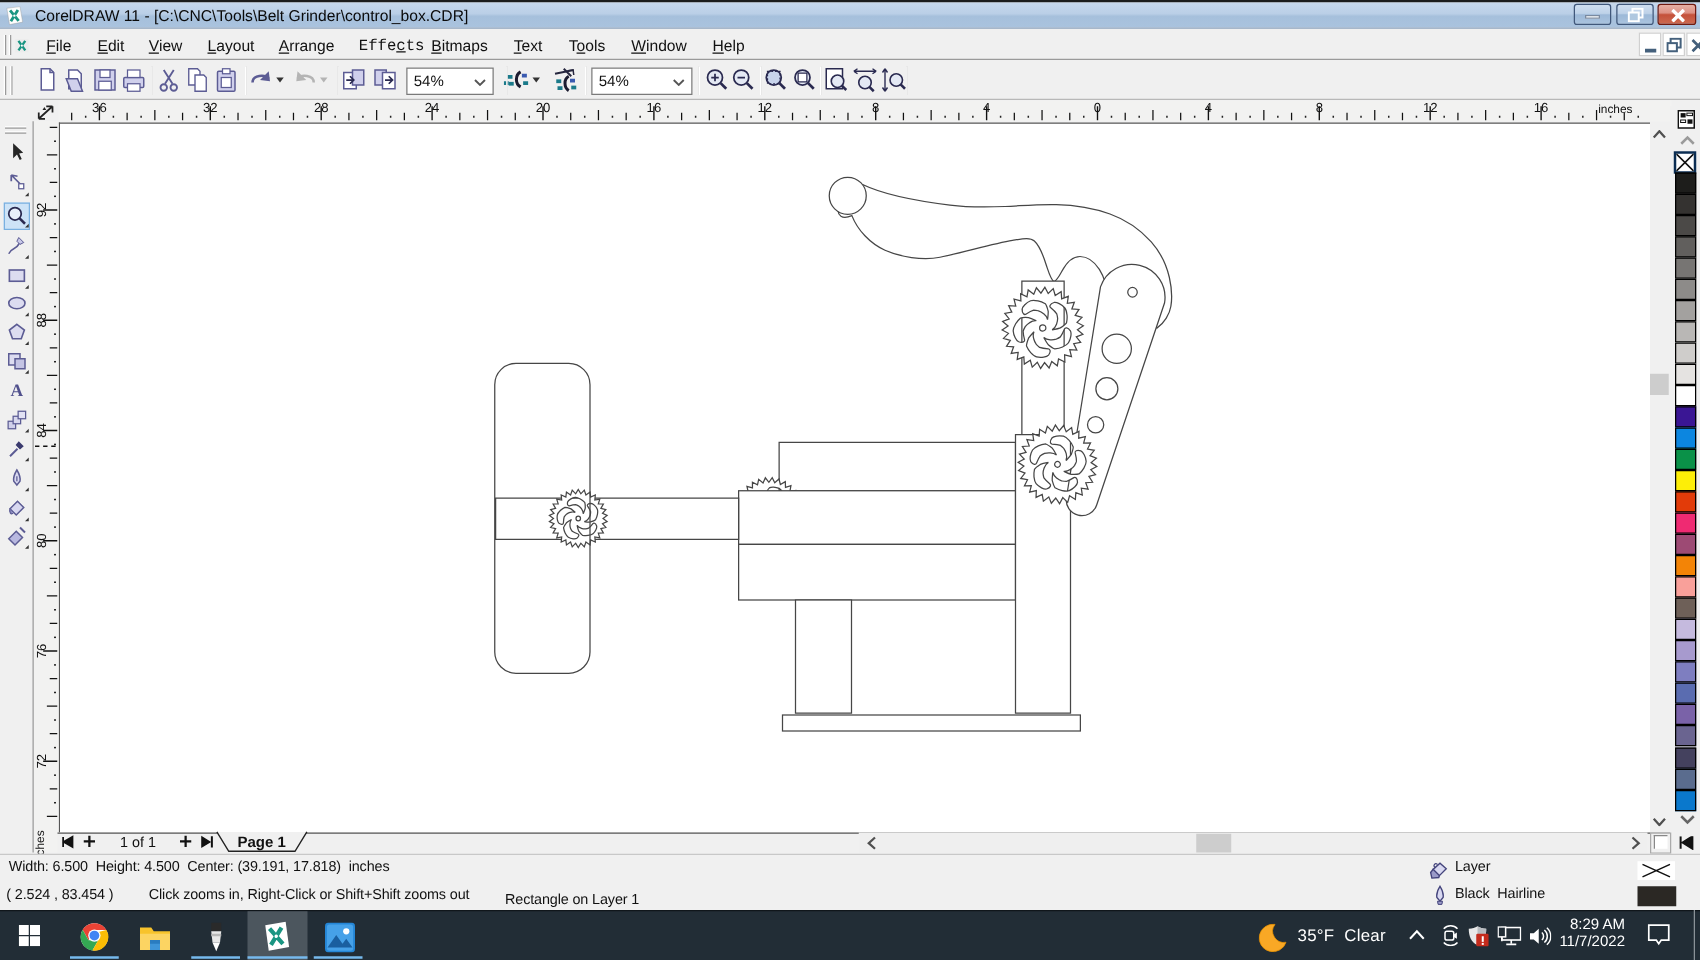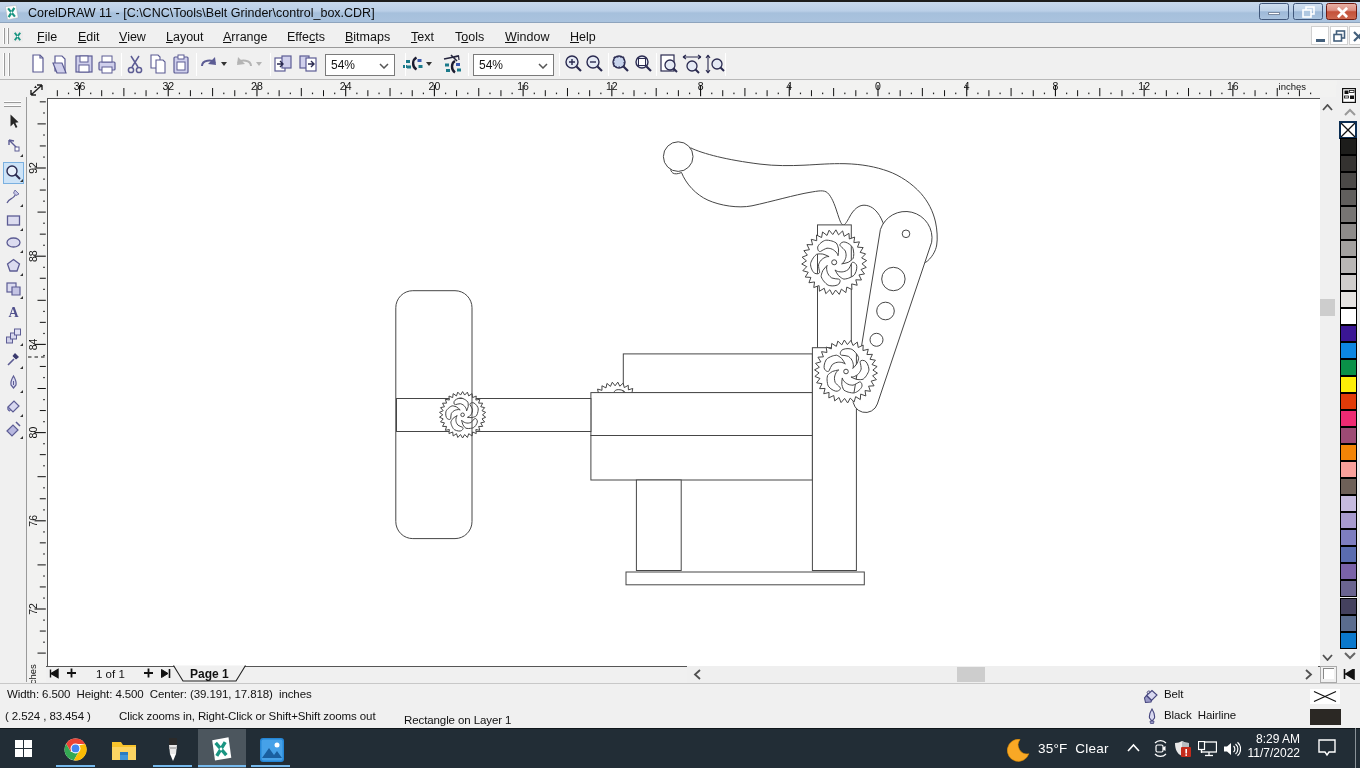--- a/index.html
+++ b/index.html
@@ -43,21 +43,21 @@
     <rect x="2" y="2" width="20" height="20" fill="#ececec"></rect>
     <path d="M7,5 L17,19 M17,5 L7,19" stroke="#1a9582" stroke-width="3.6"></path>
     <circle cx="12" cy="12" r="1.5" fill="#fff"></circle>
   </svg>
   <div id="menus" style="position:absolute;left:0;top:6px;width:100%;height:16px;font-size:12.5px;color:#111;">
     <span style="position:absolute;left:37px;"><u>F</u>ile</span>
     <span style="position:absolute;left:78px;text-align:center;"><u>E</u>dit</span>
     <span style="position:absolute;left:119px;"><u>V</u>iew</span>
     <span style="position:absolute;left:166px;"><u>L</u>ayout</span>
     <span style="position:absolute;left:223px;"><u>A</u>rrange</span>
-    <span style="position:absolute;left:287px;">Effe<u>c</u>ts</span>
+    <span style="position:absolute;left:287px;font-family:Liberation Mono, monospace;">Effe<u>c</u>ts</span>
     <span style="position:absolute;left:345px;"><u>B</u>itmaps</span>
     <span style="position:absolute;left:411px;"><u>T</u>ext</span>
     <span style="position:absolute;left:455px;">T<u>o</u>ols</span>
     <span style="position:absolute;left:505px;"><u>W</u>indow</span>
     <span style="position:absolute;left:570px;"><u>H</u>elp</span>
   </div>
   <div style="position:absolute;left:1311px;top:2.5px;width:17.5px;height:19px;background:#fff;border:1px solid #d0d0d0;">
         <div style="position:absolute;left:3.5px;top:12px;width:9px;height:2.5px;background:#44607c;"></div>
       </div>
   <div style="position:absolute;left:1330px;top:2.5px;width:17.5px;height:19px;background:#fff;border:1px solid #d0d0d0;">
@@ -613,21 +613,21 @@
 <div class="abs" style="left:0;top:683px;width:1360px;height:44.5px;background:#f0f0f0;border-top:1px solid #c8c8c8;font-size:11.5px;color:#111;letter-spacing:-0.1px;">
   <div style="position:absolute;left:7px;top:4px;">Width: 6.500&nbsp; Height: 4.500&nbsp; Center: (39.191, 17.818)&nbsp; inches</div>
   <div style="position:absolute;left:404px;top:4px;margin-top:26px;">Rectangle on Layer 1</div>
   <div style="position:absolute;left:5px;top:26px;">( 2.524 , 83.454 )</div>
   <div style="position:absolute;left:119px;top:26px;">Click zooms in, Right-Click or Shift+Shift zooms out</div>
   <svg width="16" height="15" style="position:absolute;left:1143px;top:5px;" viewBox="0 0 16 15">
     <path d="M3.5,6.5 L9,1.5 L14,6 L8.5,11.5 Z" fill="#d8d8f0" stroke="#44447c" stroke-width="1.1"></path>
     <path d="M3.5,6.5 L8.5,11.5 L8,13 L2.5,13.5 L1.5,9 Z" fill="#9a9ac8" stroke="#44447c" stroke-width="1.1"></path>
     <path d="M5,5 C3,3.5 5,1 7,2.5" fill="none" stroke="#44447c" stroke-width="1"></path>
   </svg>
-  <div style="position:absolute;left:1164px;top:4px;">Belt</div>
+  <div style="position:absolute;left:1164px;top:4px;">Layer</div>
   <svg width="12" height="16" style="position:absolute;left:1146px;top:24px;" viewBox="0 0 12 16">
     <path d="M6,1 C3.5,5 3,7 3.5,10 L6,13 L8.5,10 C9,7 8.5,5 6,1 Z" fill="#d8d8f0" stroke="#44447c" stroke-width="1.1"></path>
     <path d="M4,13 L8,13 L7.5,15.5 L4.5,15.5 Z" fill="#9a9ac8" stroke="#44447c" stroke-width="0.8"></path>
   </svg>
   <div style="position:absolute;left:1164px;top:25px;">Black&nbsp; Hairline</div>
   <div style="position:absolute;left:1310px;top:4.5px;width:30px;height:15px;background:#fff;">
     <svg width="30" height="15">
           <path d="M4,2.5 L26,12.5 M26,2.5 L4,12.5" stroke="#111" stroke-width="1.2"></path>
         </svg>
   </div>

